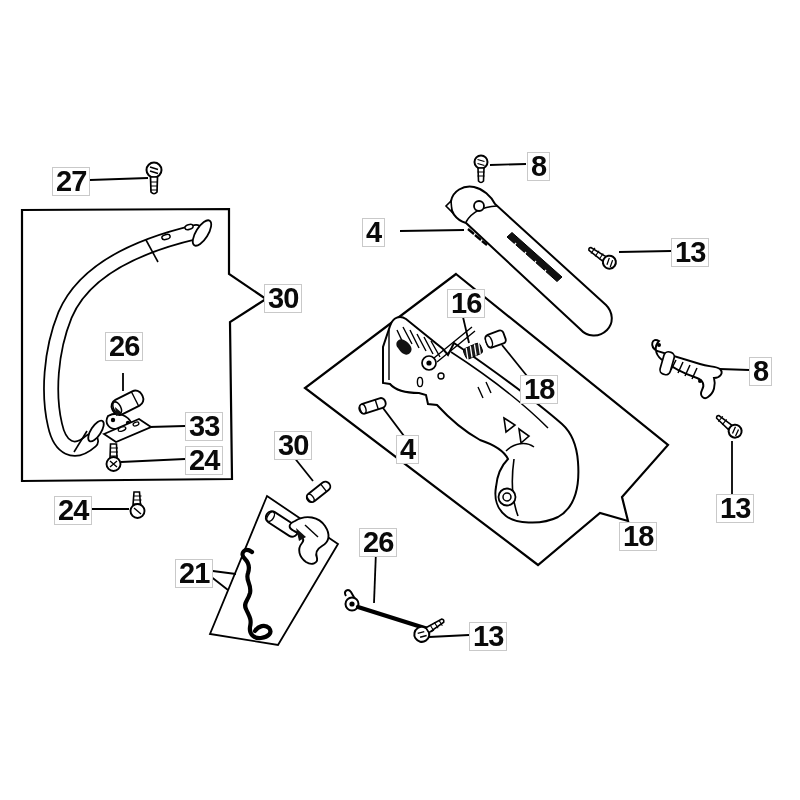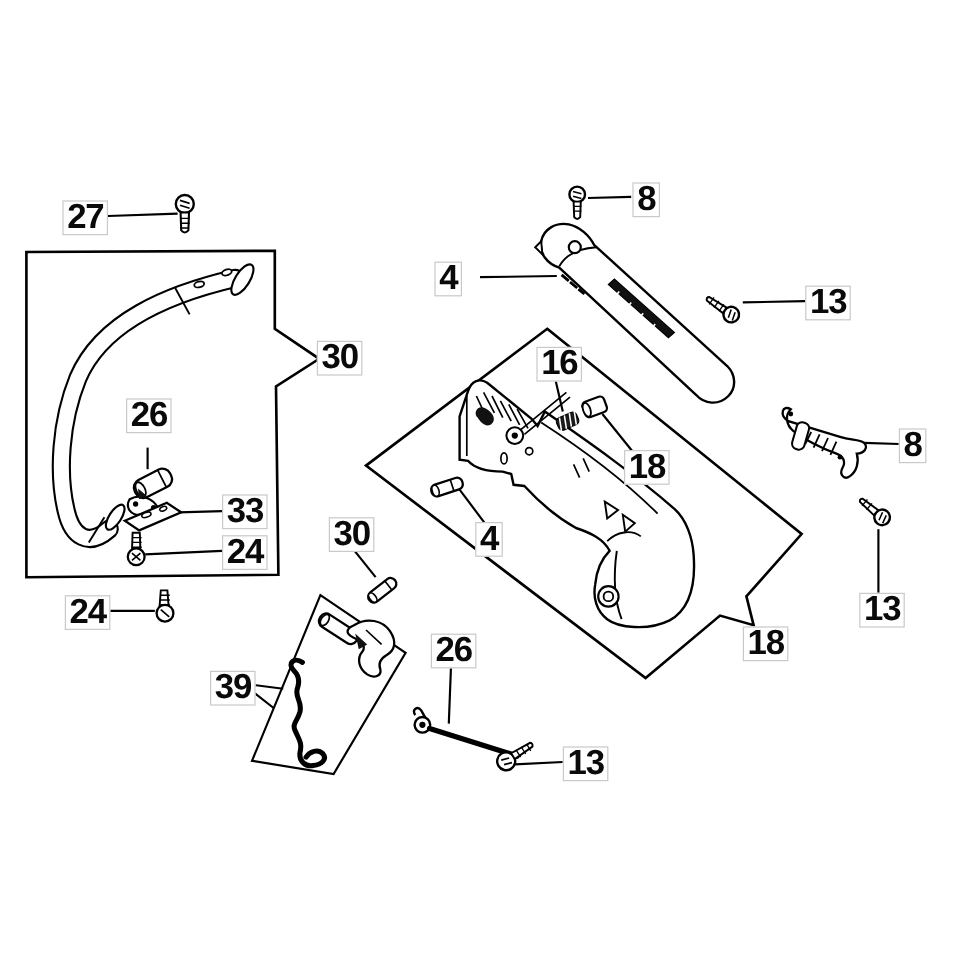--- a/index.html
+++ b/index.html
@@ -242,16 +242,16 @@
   <div class="callout" style="left:749px;top:357px">8</div>
   <div class="callout" style="left:520px;top:375px">18</div>
   <div class="callout" style="left:105px;top:332px">26</div>
   <div class="callout" style="left:185px;top:412px">33</div>
   <div class="callout" style="left:185px;top:446px">24</div>
   <div class="callout" style="left:396px;top:435px">4</div>
   <div class="callout" style="left:274px;top:431px">30</div>
   <div class="callout" style="left:54px;top:496px">24</div>
   <div class="callout" style="left:716px;top:494px">13</div>
   <div class="callout" style="left:619px;top:522px">18</div>
-  <div class="callout" style="left:175px;top:559px">39</div>
+  <div class="callout" style="left:175px;top:559px">21</div>
   <div class="callout" style="left:359px;top:528px">26</div>
   <div class="callout" style="left:469px;top:622px">13</div>
 </div>
 
 </body></html>

